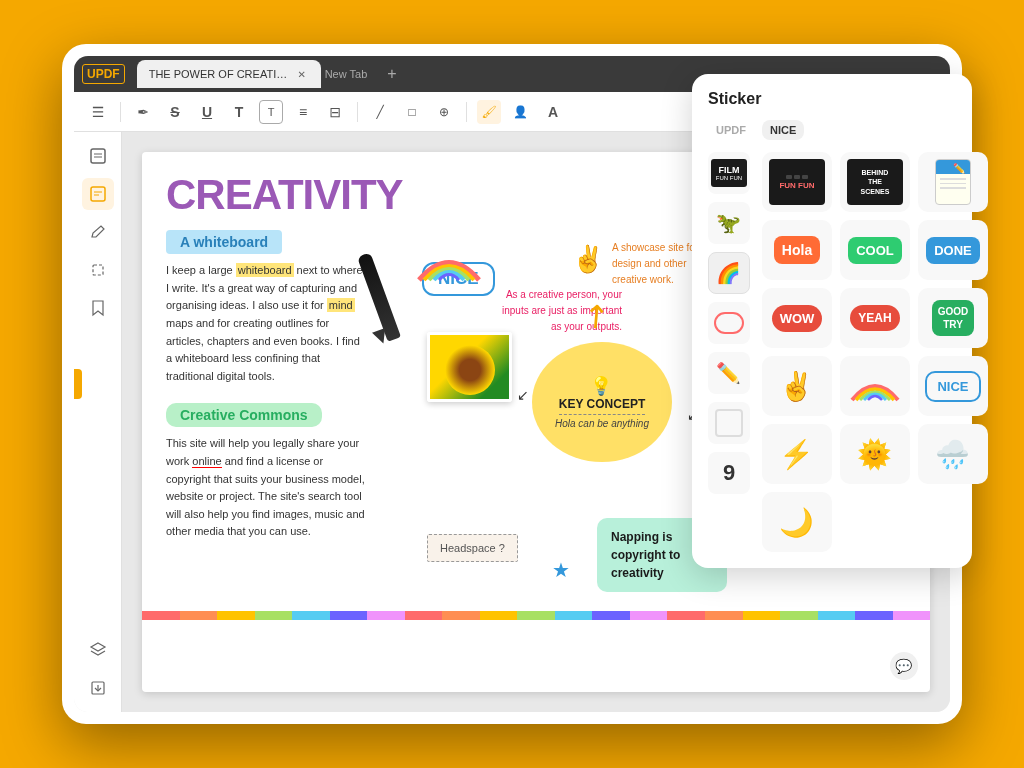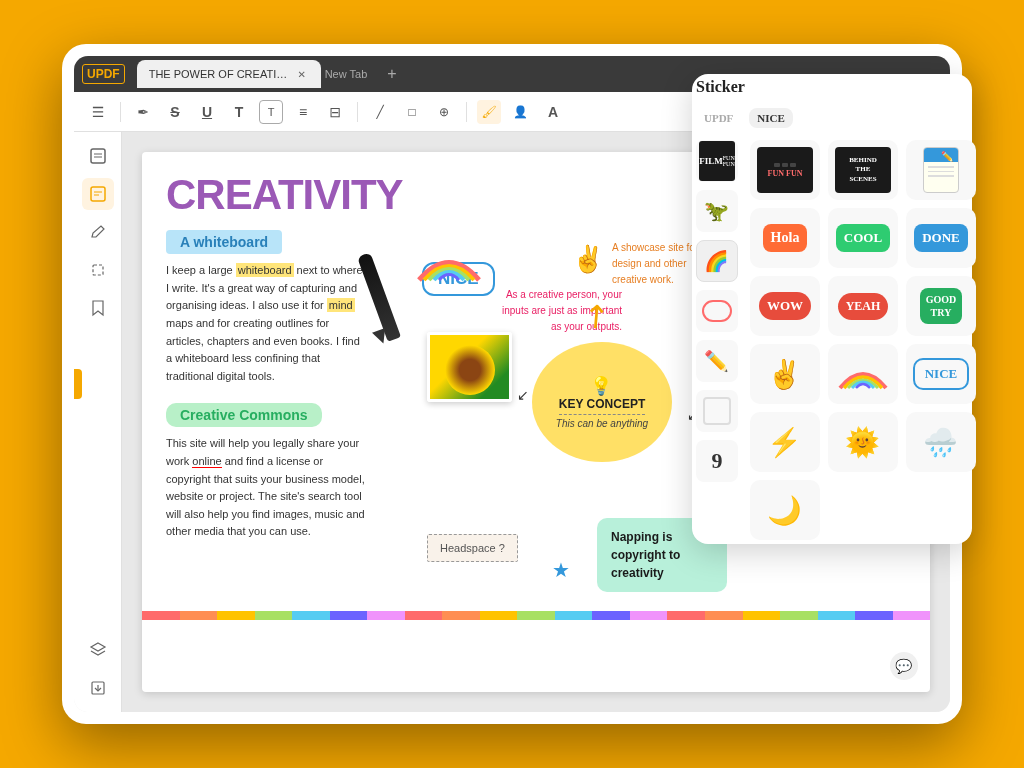--- a/index.html
+++ b/index.html
@@ -256,23 +256,22 @@
 
     
     .sticker-panel {
       position: absolute;
       right: -10px;
       top: 30px;
       width: 280px;
       background: white;
       border-radius: 16px;
       box-shadow: 0 8px 32px rgba(0,0,0,0.18);
-      padding: 4px;
+      padding: 16px;
       z-index: 100;
-      font-family: Liberation Serif, serif;
     }
 
     .sticker-panel-title {
       font-size: 16px;
       font-weight: 700;
       color: #222;
       margin-bottom: 12px;
     }
 
     .sticker-tabs {
@@ -471,21 +470,21 @@
 
           <div style="position:absolute;top:92px;left:430px;font-size:26px;">✌️</div>
 
           <div style="position:absolute;top:180px;left:285px;width:85px;height:70px;border:3px solid white;box-shadow:0 2px 6px rgba(0,0,0,0.2);border-radius:3px;overflow:hidden;background:linear-gradient(135deg,#FFD700 40%,#228B22 80%);">
             <div style="width:50px;height:50px;border-radius:50%;background:radial-gradient(circle,#8B4513 30%,#FFD700 70%);margin:10px auto;"></div>
           </div>
 
           <div style="position:absolute;top:190px;left:390px;width:140px;height:120px;background:#FFE066;border-radius:50%;display:flex;flex-direction:column;align-items:center;justify-content:center;text-align:center;">
             <div style="font-size:18px;">💡</div>
             <div style="font-size:12px;font-weight:900;color:#222;border-bottom:1.5px dashed #888;padding-bottom:3px;margin-bottom:3px;">KEY CONCEPT</div>
-            <div style="font-size:10px;color:#444;font-style:italic;">This can be anything</div>
+            <div style="font-size:10px;color:#444;font-style:italic;">Hola can be anything</div>
           </div>
 
           <div style="position:absolute;bottom:130px;left:285px;border:1.5px dashed #999;padding:7px 12px;font-size:11px;color:#555;background:rgba(248,240,230,0.85);border-radius:2px;">Headspace ?</div>
 
           <div style="position:absolute;bottom:110px;left:410px;color:#3498DB;font-size:20px;">★</div>
 
           <div style="position:absolute;bottom:100px;left:455px;background:#B8F0DA;padding:10px 14px;border-radius:10px;font-size:12px;font-weight:700;color:#1a1a1a;line-height:1.5;max-width:130px;">Napping is copyright
 to creativity</div>
 
           <div style="position:absolute;top:235px;left:375px;font-size:14px;color:#333;">↙</div>
@@ -533,21 +532,21 @@
       <div class="sticker-tab active">
         <span>NICE</span>
       </div>
     </div>
 
     <div class="sticker-grid">
 
       <div class="sticker-categories">
 
         <div class="sticker-cat-item">
-          <div style="background:#1a1a1a;color:white;font-size:7px;text-align:center;padding:2px;border-radius:3px;width:36px;height:40px;display:flex;flex-direction:row;align-items:center;justify-content:center;">
+          <div style="background:#1a1a1a;color:white;font-size:7px;text-align:center;padding:2px;border-radius:3px;width:36px;height:28px;display:flex;flex-direction:column;align-items:center;justify-content:center;">
             <div style="font-size:9px;font-weight:700;">FILM</div>
             <div style="font-size:6px;">FUN FUN</div>
           </div>
         </div>
 
         <div class="sticker-cat-item">
           <span>🦖</span>
         </div>
 
         <div class="sticker-cat-item active">

